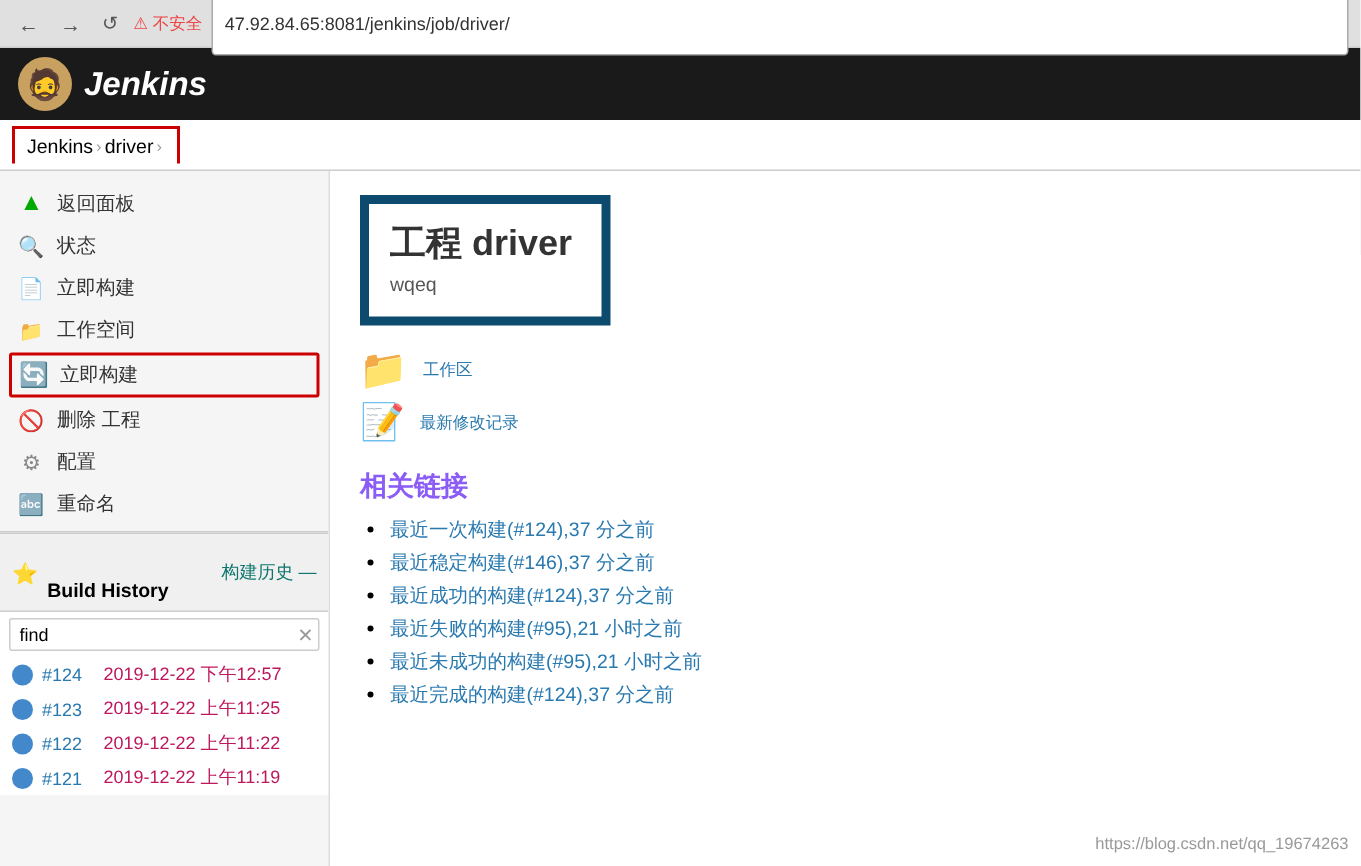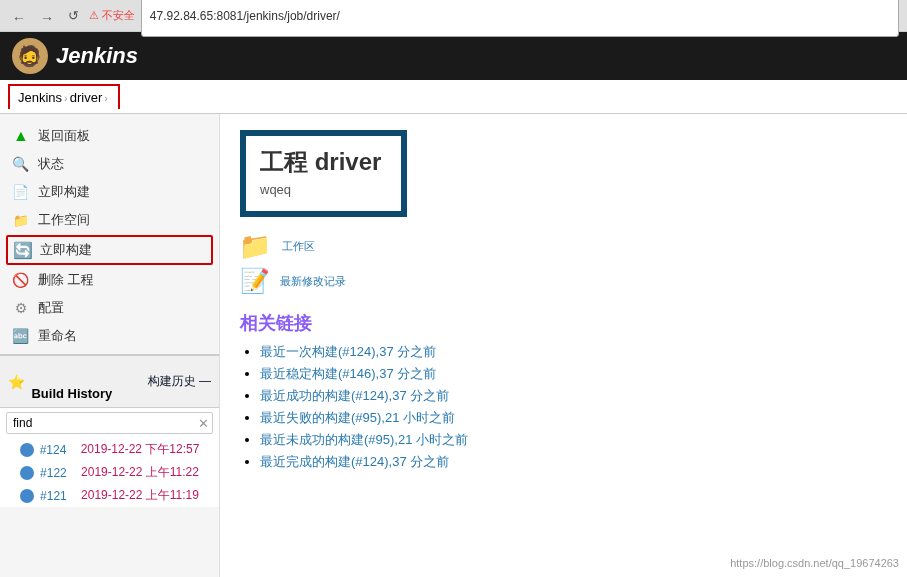--- a/index.html
+++ b/index.html
@@ -139,21 +139,21 @@
       align-items: center;
       gap: 6px;
     }
     .build-history-header .bh-title {
       font-weight: bold;
       font-size: 13px;
       flex: 1;
       margin-top: 24px;
     }
     .build-history-header .bh-link {
-      color: #0f172a;
+      color: #0f766e;
       font-size: 12px;
       text-decoration: none;
       cursor: pointer;
     }
     .build-search {
       margin: 4px 6px;
       position: relative;
       display: flex;
       align-items: center;
     }
@@ -170,21 +170,20 @@
       color: #999;
       cursor: pointer;
       font-size: 13px;
     }
     .build-row {
       display: flex;
       align-items: center;
       gap: 6px;
       padding: 3px 8px;
       font-size: 12px;
-      justify-content: center;
     }
     .build-num {
       color: #2a7ab0;
       text-decoration: none;
       cursor: pointer;
       min-width: 35px;
     }
     .build-date { color: #be185d; }
 
     
@@ -359,20 +358,25 @@
         <input type="text" value="find" placeholder="find" style="">
         <span class="clear-btn">✕</span>
       </div>
 
       <div class="build-row">
         <span class="icon-blue-ball"></span>
         <a class="build-num">#124</a>
         <span class="build-date">2019-12-22 下午12:57</span>
       </div>
 
+      <div class="build-row">
+        <span class="icon-blue-ball"></span>
+        <a class="build-num">#123</a>
+        <span class="build-date">2019-12-22 上午11:25</span>
+      </div>
 
       <div class="build-row">
         <span class="icon-blue-ball"></span>
         <a class="build-num">#122</a>
         <span class="build-date">2019-12-22 上午11:22</span>
       </div>
 
       <div class="build-row">
         <span class="icon-blue-ball"></span>
         <a class="build-num">#121</a>

